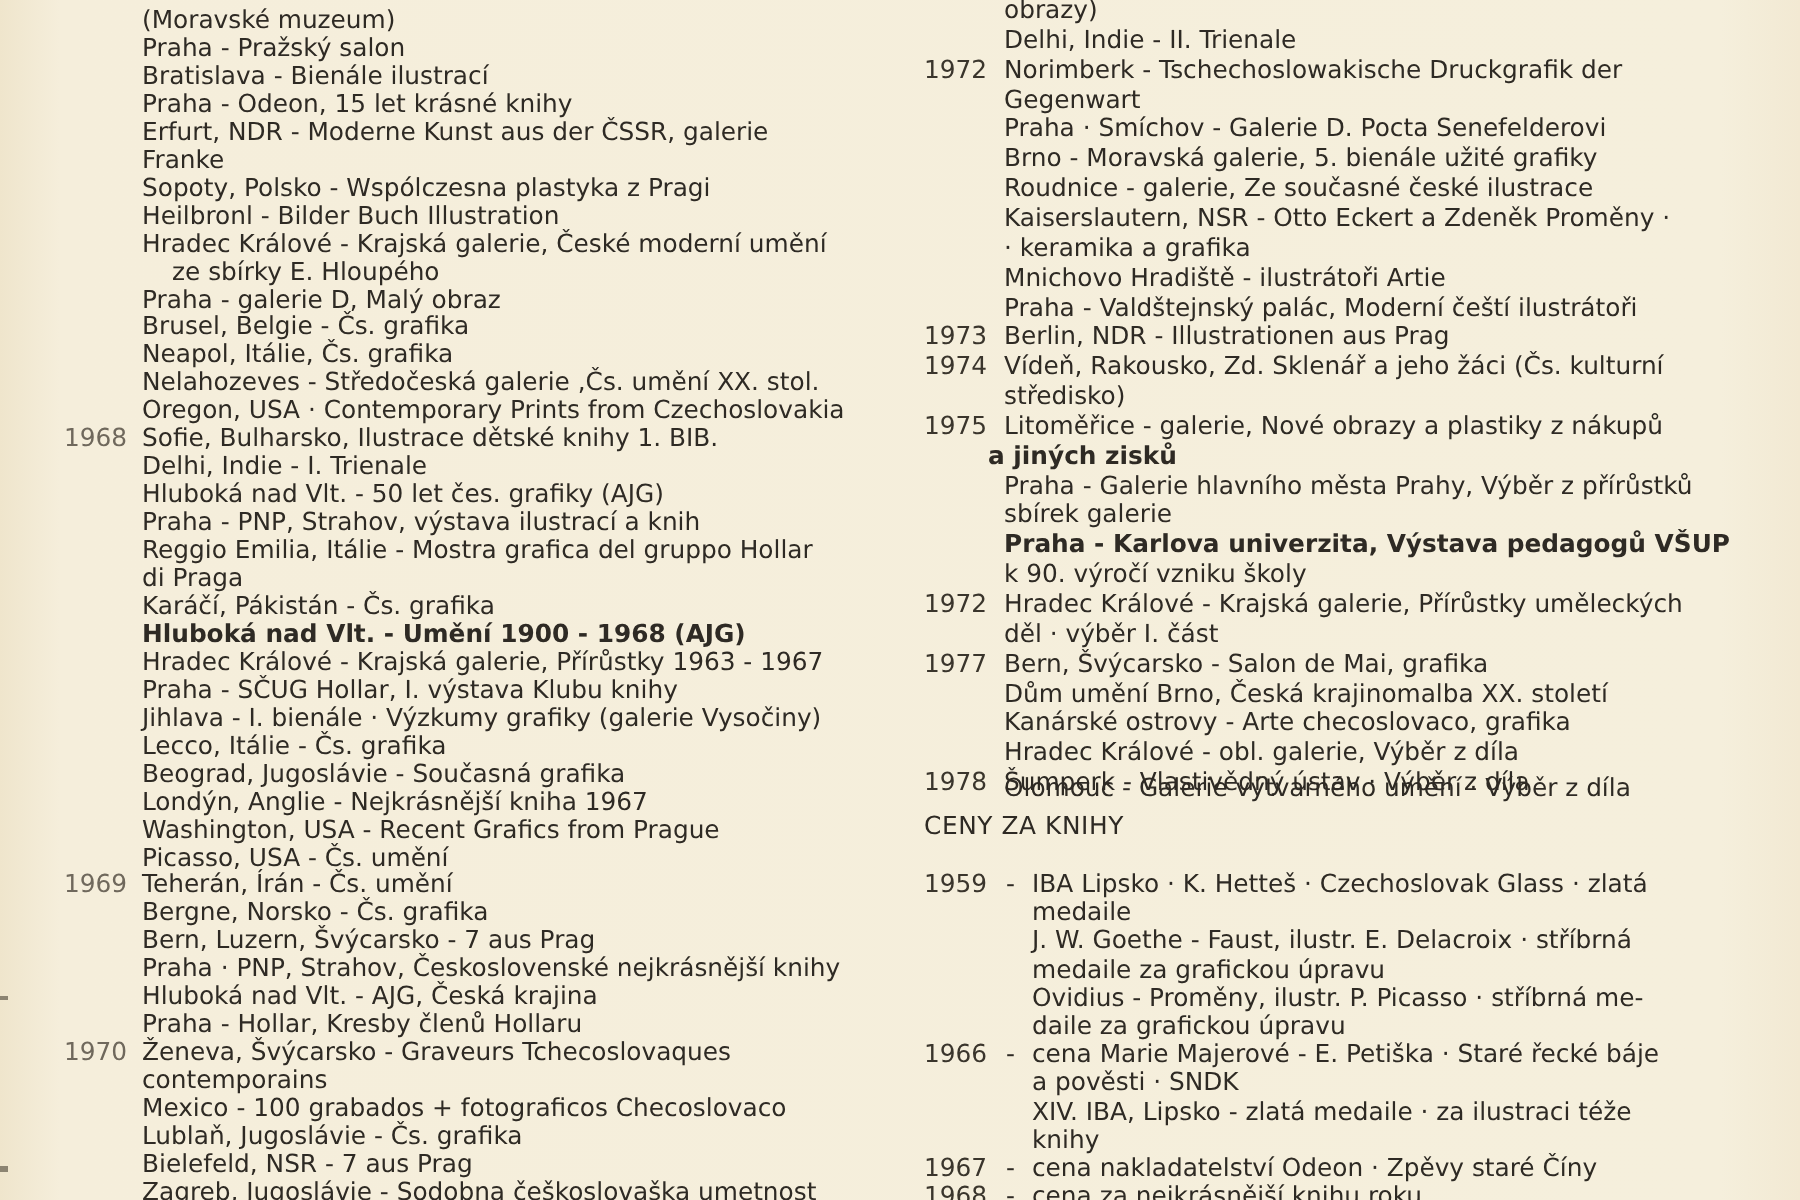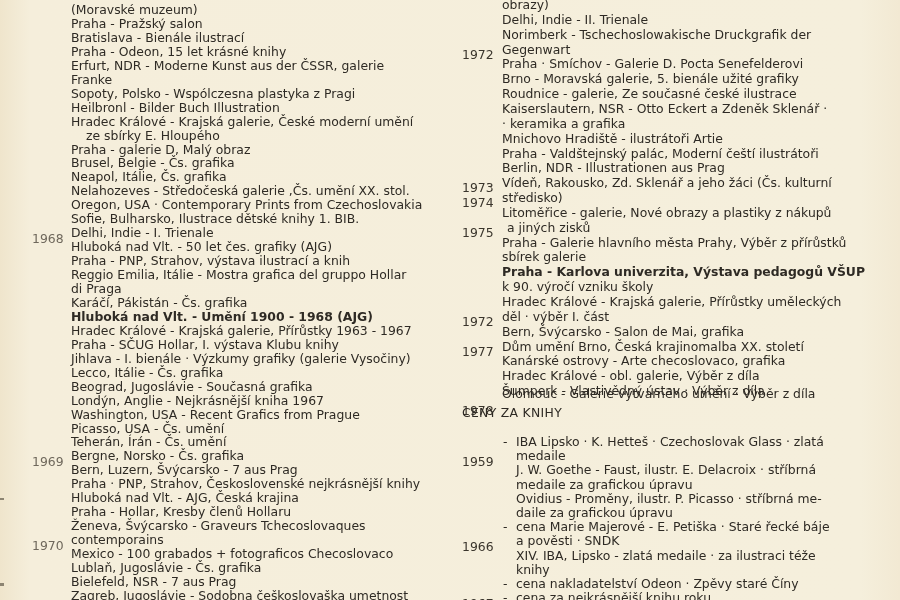--- a/index.html
+++ b/index.html
@@ -32,21 +32,20 @@
       white-space: nowrap;
       line-height: 15px;
       height: 15px;
     }
     .year {
       position: absolute;
       white-space: nowrap;
       line-height: 15px;
       height: 15px;
       color: #3a352c;
-      margin-top: 20px;
     }
     .year.faded { color: #6f685c; }
     .section-title {
       position: absolute;
       white-space: nowrap;
       letter-spacing: 0.3px;
       line-height: 15px;
     }
     .dash {
       position: absolute;
@@ -117,32 +116,32 @@
     </div>
   <div class="col col-right" id="right-col">
       <span class="line" style="left: 52px; top: -3px;">obrazy)</span>
       <span class="line" style="left: 52px; top: 11.85px;">Delhi, Indie - II. Trienale</span>
       <span class="year" style="left: 12px; top: 26.7px;">1972</span>
       <span class="line" style="left: 52px; top: 26.7px;">Norimberk - Tschechoslowakische Druckgrafik der</span>
       <span class="line" style="left: 52px; top: 41.55px;">Gegenwart</span>
       <span class="line" style="left: 52px; top: 56.4px;">Praha · Smíchov - Galerie D. Pocta Senefelderovi</span>
       <span class="line" style="left: 52px; top: 71.25px;">Brno - Moravská galerie, 5. bienále užité grafiky</span>
       <span class="line" style="left: 52px; top: 86.1px;">Roudnice - galerie, Ze současné české ilustrace</span>
-      <span class="line" style="left: 52px; top: 100.95px;">Kaiserslautern, NSR - Otto Eckert a Zdeněk Sklenář ·</span>
+      <span class="line" style="left: 52px; top: 100.95px;">Kaiserslautern, NSR - Otto Eckert a Zdeněk Proměny ·</span>
       <span class="line" style="left: 52px; top: 115.8px;">· keramika a grafika</span>
       <span class="line" style="left: 52px; top: 130.65px;">Mnichovo Hradiště - ilustrátoři Artie</span>
       <span class="line" style="left: 52px; top: 145.5px;">Praha - Valdštejnský palác, Moderní čeští ilustrátoři</span>
       <span class="year" style="left: 12px; top: 160.35px;">1973</span>
       <span class="line" style="left: 52px; top: 160.35px;">Berlin, NDR - Illustrationen aus Prag</span>
       <span class="year" style="left: 12px; top: 175.2px;">1974</span>
       <span class="line" style="left: 52px; top: 175.2px;">Vídeň, Rakousko, Zd. Sklenář a jeho žáci (Čs. kulturní</span>
       <span class="line" style="left: 52px; top: 190.05px;">středisko)</span>
       <span class="year" style="left: 12px; top: 204.9px;">1975</span>
       <span class="line" style="left: 52px; top: 204.9px;">Litoměřice - galerie, Nové obrazy a plastiky z nákupů</span>
-      <span class="line" style="left: 57px; top: 219.75px;">a jiných zisků</span>
+      <span class="line" style="left: 44px; top: 219.75px; font-weight: bold;">a jiných zisků</span>
       <span class="line" style="left: 52px; top: 234.6px;">Praha - Galerie hlavního města Prahy, Výběr z přírůstků</span>
       <span class="line" style="left: 52px; top: 249.45px;">sbírek galerie</span>
       <span class="line" style="left: 52px; top: 264.3px; font-weight: bold;">Praha - Karlova univerzita, Výstava pedagogů VŠUP</span>
       <span class="line" style="left: 52px; top: 279.15px;">k 90. výročí vzniku školy</span>
       <span class="year" style="left: 12px; top: 294px;">1972</span>
       <span class="line" style="left: 52px; top: 294px;">Hradec Králové - Krajská galerie, Přírůstky uměleckých</span>
       <span class="line" style="left: 52px; top: 308.85px;">děl · výběr I. část</span>
       <span class="year" style="left: 12px; top: 323.7px;">1977</span>
       <span class="line" style="left: 52px; top: 323.7px;">Bern, Švýcarsko - Salon de Mai, grafika</span>
       <span class="line" style="left: 52px; top: 338.55px;">Dům umění Brno, Česká krajinomalba XX. století</span>

